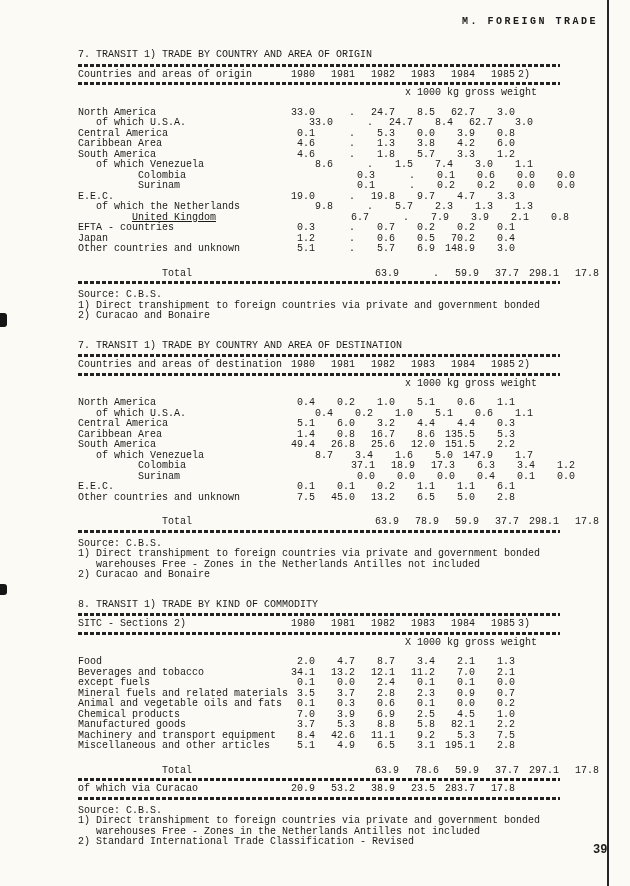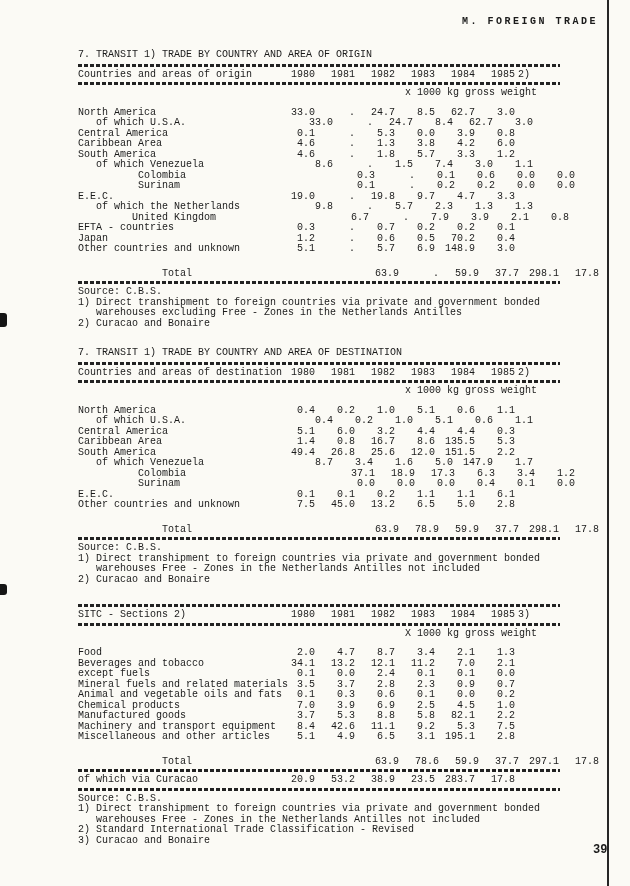--- a/index.html
+++ b/index.html
@@ -19,21 +19,21 @@
   .table-block { margin-bottom: 19px; }
   .t-title { margin-bottom: 3px; white-space: nowrap; }
   .sep { height: 3px; margin: 2px 0 3px; background: repeating-linear-gradient(90deg, #222 0 4px, transparent 4px 6px); }
   .trow { display: flex; align-items: center; }
   .label-cell { width: 197px; flex: none; white-space: nowrap; }
   .val-cell { width: 40px; flex: none; text-align: right; white-space: nowrap; }
   .suffix-cell { width: 24px; flex: none; padding-left: 3px; white-space: nowrap; }
   .unit-line { margin: 1px 0 9px 197px; width: 262px; text-align: right; }
   .total-row { margin-top: 14px; margin-bottom: 2px; }
   .post-total-row { margin: 2px 0; }
-  .footnotes { }
+  .footnotes { margin-top: 6px; }
   .fn-line { white-space: pre; }
 </style>
 </head>
 <body>
 
 <div class="right-rule"></div>
 <div class="binding-mark mark-1"></div>
 <div class="binding-mark mark-2"></div>
 <div class="page-header">M. FOREIGN TRADE</div>
 <div class="content" id="tables-container">
@@ -147,21 +147,21 @@
           <div class="label-cell" style="padding-left: 18px;">of which the Netherlands</div>
           <div class="val-cell">9.8</div>
           <div class="val-cell">.</div>
           <div class="val-cell">5.7</div>
           <div class="val-cell">2.3</div>
           <div class="val-cell">1.3</div>
           <div class="val-cell">1.3</div>
           <div class="suffix-cell"></div>
         </div>
         <div class="trow">
-          <div class="label-cell" style="padding-left: 54px;">United Kingdom</div>
+          <div class="label-cell" style="padding-left: 54px; text-decoration: underline;">United Kingdom</div>
           <div class="val-cell">6.7</div>
           <div class="val-cell">.</div>
           <div class="val-cell">7.9</div>
           <div class="val-cell">3.9</div>
           <div class="val-cell">2.1</div>
           <div class="val-cell">0.8</div>
           <div class="suffix-cell"></div>
         </div>
         <div class="trow">
           <div class="label-cell">EFTA - countries</div>
@@ -201,21 +201,20 @@
         <div class="val-cell">59.9</div>
         <div class="val-cell">37.7</div>
         <div class="val-cell">298.1</div>
         <div class="val-cell">17.8</div>
         <div class="suffix-cell"></div>
       </div>
       <div class="sep"></div>
       <div class="footnotes">
         <div class="fn-line">Source: C.B.S.</div>
         <div class="fn-line">1) Direct transhipment to foreign countries via private and government bonded</div>
-        <div class="fn-line">   warehouses excluding Free - Zones in the Netherlands Antilles</div>
         <div class="fn-line">2) Curacao and Bonaire</div>
       </div>
     </section>
     <section class="table-block">
       <div class="t-title">7. TRANSIT 1) TRADE BY COUNTRY AND AREA OF DESTINATION</div>
       <div class="sep"></div>
       <div class="trow header-row">
         <div class="label-cell">Countries and areas of destination</div>
         <div class="val-cell">1980</div>
         <div class="val-cell">1981</div>
@@ -341,20 +340,21 @@
       </div>
       <div class="sep"></div>
       <div class="footnotes">
         <div class="fn-line">Source: C.B.S.</div>
         <div class="fn-line">1) Direct transhipment to foreign countries via private and government bonded</div>
         <div class="fn-line">   warehouses Free - Zones in the Netherlands Antilles not included</div>
         <div class="fn-line">2) Curacao and Bonaire</div>
       </div>
     </section>
     <section class="table-block">
+      <div class="t-title">8. TRANSIT 1) TRADE BY KIND OF COMMODITY</div>
       <div class="sep"></div>
       <div class="trow header-row">
         <div class="label-cell">SITC - Sections 2)</div>
         <div class="val-cell">1980</div>
         <div class="val-cell">1981</div>
         <div class="val-cell">1982</div>
         <div class="val-cell">1983</div>
         <div class="val-cell">1984</div>
         <div class="val-cell">1985</div>
         <div class="suffix-cell">3)</div>
@@ -473,17 +473,16 @@
         <div class="val-cell">283.7</div>
         <div class="val-cell">17.8</div>
         <div class="suffix-cell"></div>
       </div>
       <div class="sep"></div>
       <div class="footnotes">
         <div class="fn-line">Source: C.B.S.</div>
         <div class="fn-line">1) Direct transhipment to foreign countries via private and government bonded</div>
         <div class="fn-line">   warehouses Free - Zones in the Netherlands Antilles not included</div>
         <div class="fn-line">2) Standard International Trade Classification - Revised</div>
-        <div class="fn-line">3) Curacao and Bonaire</div>
       </div>
     </section>
   </div>
 <div class="page-number">39</div>
 
 </body></html>

